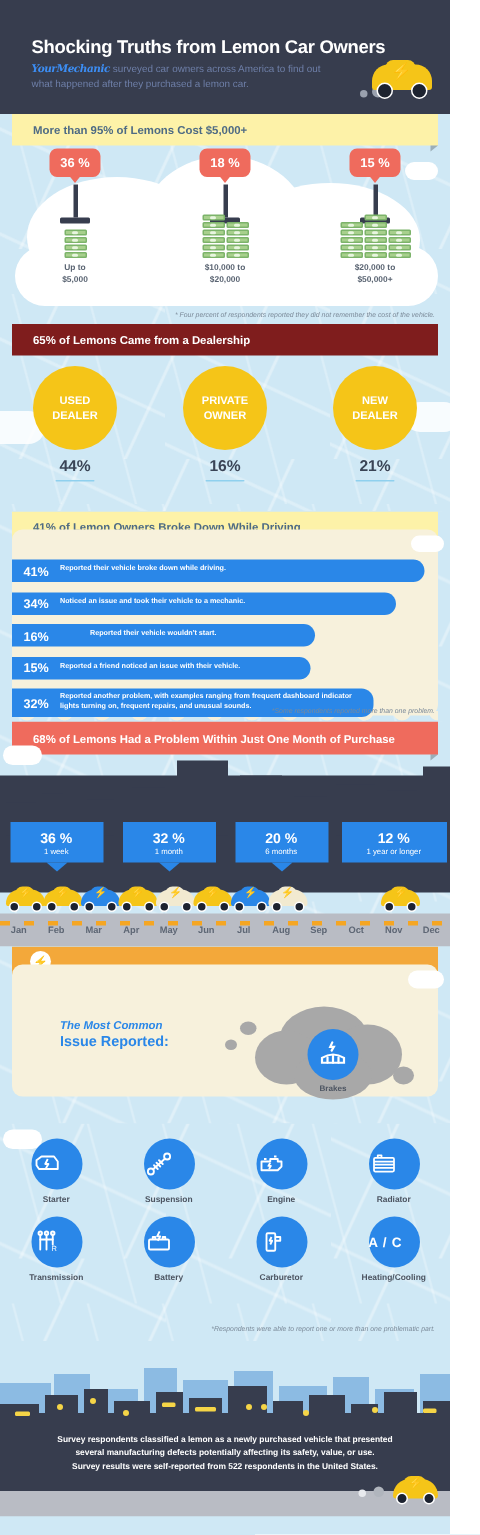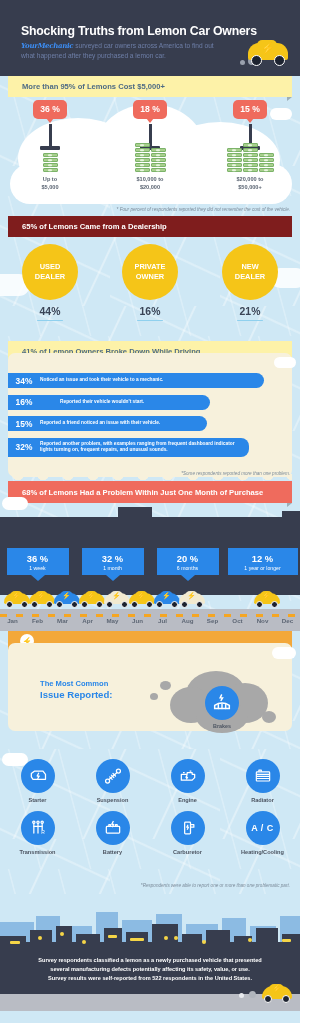--- a/index.html
+++ b/index.html
@@ -310,21 +310,21 @@
     position: absolute; left: 8px; top: 12px;
     width: 284px; height: 88px;
     background: #f7f1dc;
     border-radius: 7px;
     z-index: 3;
   }
   .brake-head {
     position: absolute; left: 40px; top: 48px;
     z-index: 6; color: #2a87e8;
   }
-  .brake-head .l1 { font-size: 7.6px; font-weight: bold; }
+  .brake-head .l1 { font-size: 7.6px; font-weight: bold; font-style: italic; }
   .brake-head .l2 { font-size: 9.6px; font-weight: bold; margin-top: 1px; }
   .smoke { position: absolute; background: #a8a8a8; border-radius: 50%; z-index: 4; }
   .brake-circle {
     position: absolute; left: 205px; top: 55px;
     width: 34px; height: 34px; border-radius: 50%;
     background: #2a87e8; z-index: 6;
     display: flex; align-items: center; justify-content: center;
   }
   .brake-name {
     position: absolute; left: 198px; top: 92px;
@@ -336,21 +336,21 @@
   .sec-icons { height: 145px; }
   .icon-grid {
     position: absolute; left: 0; top: 10px;
     width: 300px; z-index: 4;
   }
   .icon-row { display: flex; margin-bottom: 8px; }
   .icon-cell { flex: 1; text-align: center; }
   .icon-circle {
     width: 34px; height: 34px; border-radius: 50%;
     background: #2a87e8;
-    display: inline-flex; align-items: center; justify-content: center;
+    display: inline-flex; align-items: center; justify-content: flex-start;
   }
   .icon-label {
     margin-top: 4px;
     font-size: 5.6px; font-weight: bold;
     color: #4c5461;
   }
   .ac-text { color: #fff; font-size: 9px; font-weight: bold; letter-spacing: .5px; }
 
   
   .footer { position: relative; height: 117px; overflow: hidden; background: #cfe8f5; }
@@ -560,20 +560,24 @@
   <div class="sky sec-bars">
     <div class="banner yellow">
       <span>41% of Lemon Owners Broke Down While Driving</span>
       <span class="fold"></span>
     </div>
     <div class="cloud-white" style="right:4px; top:16px; width:22px; height:11px; border-radius:7px; z-index:4;"></div>
 
     <div class="cream-card"></div>
 
     <div class="bar-list">
+      <div class="bar" style="width:97%;">
+        <span class="bar-pct">41%</span>
+        <span class="bar-txt">Reported their vehicle broke down while driving.</span>
+      </div>
       <div class="bar" style="width:90%;">
         <span class="bar-pct">34%</span>
         <span class="bar-txt">Noticed an issue and took their vehicle to a mechanic.</span>
       </div>
       <div class="bar" style="width:71%;gap:20px;">
         <span class="bar-pct">16%</span>
         <span class="bar-txt">Reported their vehicle wouldn't start.</span>
       </div>
       <div class="bar" style="width:70%;">
         <span class="bar-pct">15%</span>

